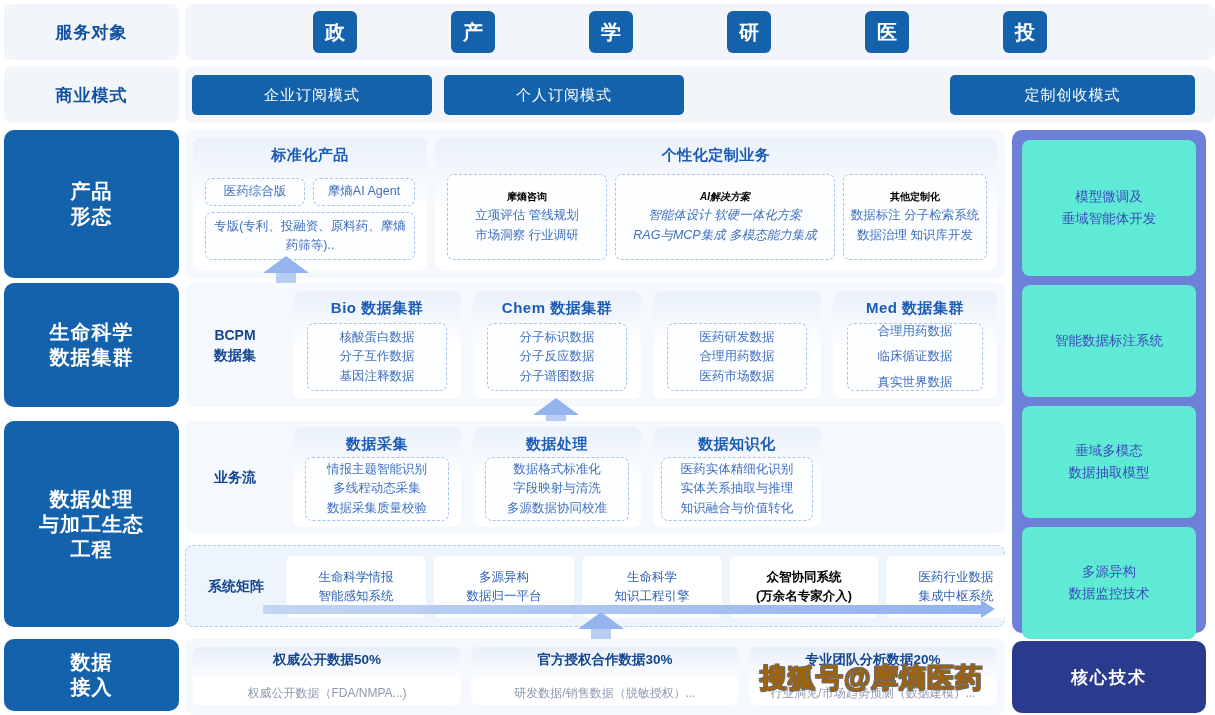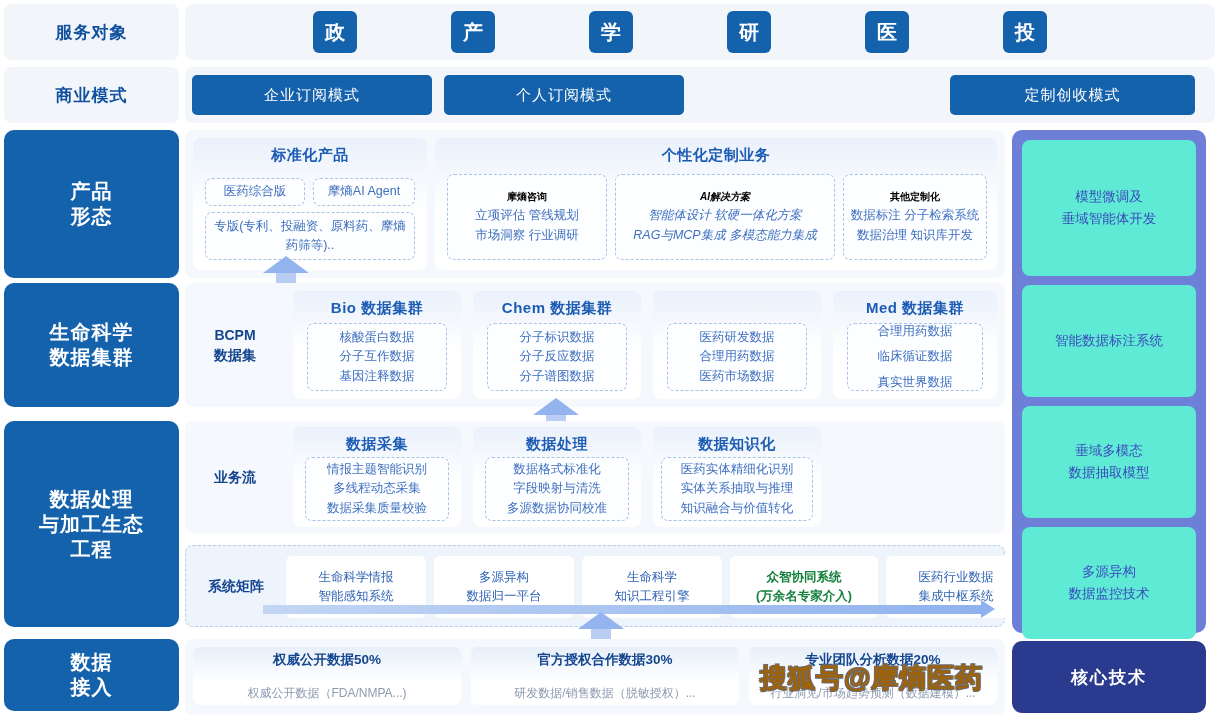--- a/index.html
+++ b/index.html
@@ -98,21 +98,21 @@
   .sys-panel {
     position:absolute; left:185px; top:0; width:820px; height:82px;
     background:#eef4fc; border:1px dashed #b7cdeb; border-radius:8px;
   }
   .sys-card {
     position:absolute; top:10px; height:62px;
     background:#ffffff; border-radius:6px;
     display:flex; align-items:center; justify-content:center; text-align:center;
     color:#2f62b4; font-size:12.5px; line-height:1.5; font-weight:500;
   }
-  .sys-card.hl { color:#15803d; font-weight:bold; }
+  .sys-card.hl { color:#000000; font-weight:bold; }
   .sys-arrow {
     position:absolute; left:263px; top:60px; width:720px; height:9px;
     background:linear-gradient(90deg,#c3d6f4,#8fb2ee);
   }
   .sys-arrow:after {
     content:""; position:absolute; right:-12px; top:-5px;
     border-left:14px solid #8fb2ee;
     border-top:9px solid transparent; border-bottom:9px solid transparent;
   }
 

